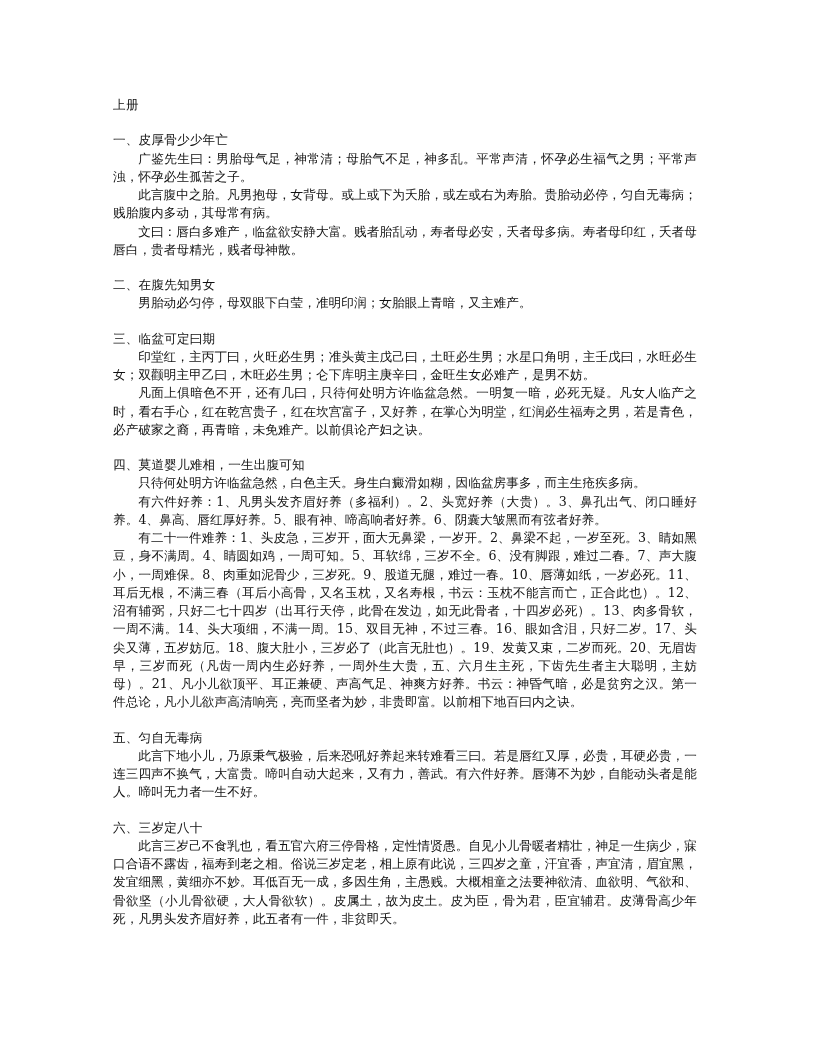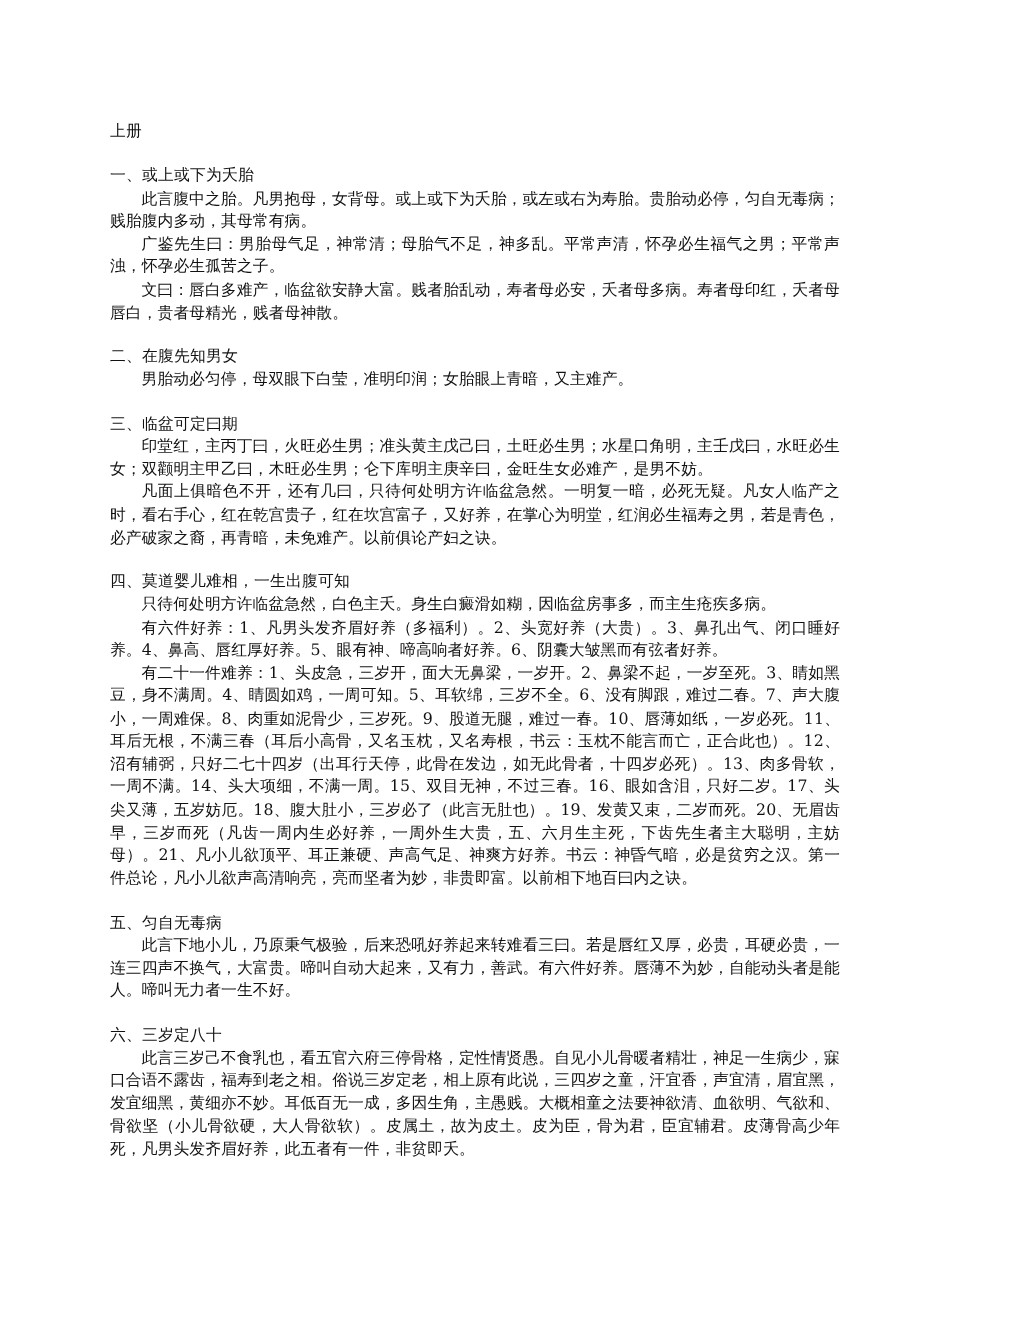--- a/index.html
+++ b/index.html
@@ -14,21 +14,21 @@
     overflow: hidden;
     font-family: "DejaVu Serif", "Liberation Serif", serif;
     color: #000000;
     -webkit-font-smoothing: antialiased;
   }
   .page {
     position: relative;
     width: 816px;
     height: 1056px;
     box-sizing: border-box;
-    padding: 96px 116px 96px 88px;
+    padding: 96px 116px 96px 113px;
     background: #ffffff;
   }
   .doc-body {
     width: 584px;
     font-size: 12.6px;
     line-height: 1.45;
     text-align: justify;
     text-justify: inter-ideograph;
     color: #111111;
   }
@@ -65,23 +65,23 @@
 </style>
 </head>
 <body>
 
 <div class="page">
   <div class="doc-body">
 
     <p class="doc-title">上册</p>
 
     <div class="section">
-      <p class="section-heading">一、或上或下为夭胎</p>
+      <p class="section-heading">一、皮厚骨少少年亡</p>
+      <p class="para">广鉴先生曰：男胎母气足，神常清；母胎气不足，神多乱。平常声清，怀孕必生福气之男；平常声浊，怀孕必生孤苦之子。</p>
       <p class="para">此言腹中之胎。凡男抱母，女背母。或上或下为夭胎，或左或右为寿胎。贵胎动必停，匀自无毒病；贱胎腹内多动，其母常有病。</p>
-      <p class="para">广鉴先生曰：男胎母气足，神常清；母胎气不足，神多乱。平常声清，怀孕必生福气之男；平常声浊，怀孕必生孤苦之子。</p>
       <p class="para">文曰：唇白多难产，临盆欲安静大富。贱者胎乱动，寿者母必安，夭者母多病。寿者母印红，夭者母唇白，贵者母精光，贱者母神散。</p>
     </div>
 
     <div class="section">
       <p class="section-heading">二、在腹先知男女</p>
       <p class="para">男胎动必匀停，母双眼下白莹，准明印润；女胎眼上青暗，又主难产。</p>
     </div>
 
     <div class="section">
       <p class="section-heading">三、临盆可定曰期</p>

